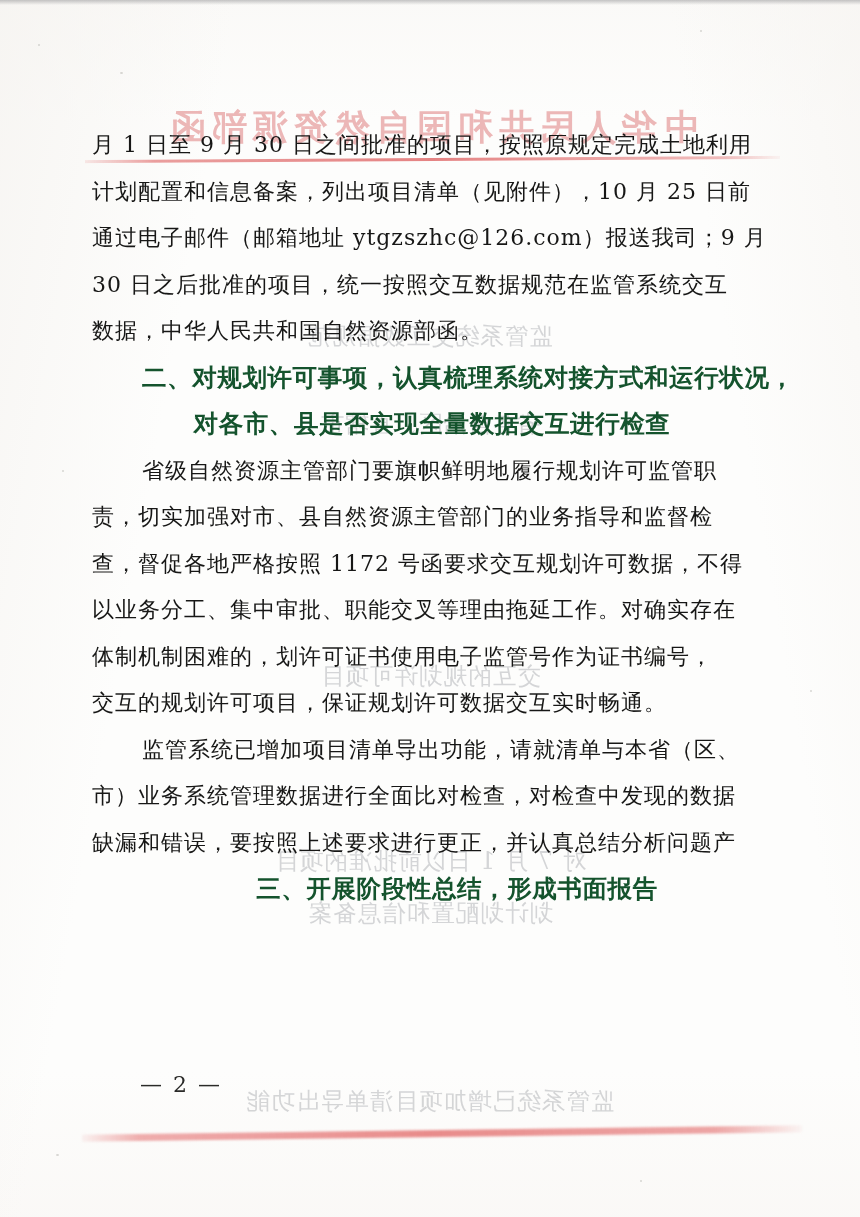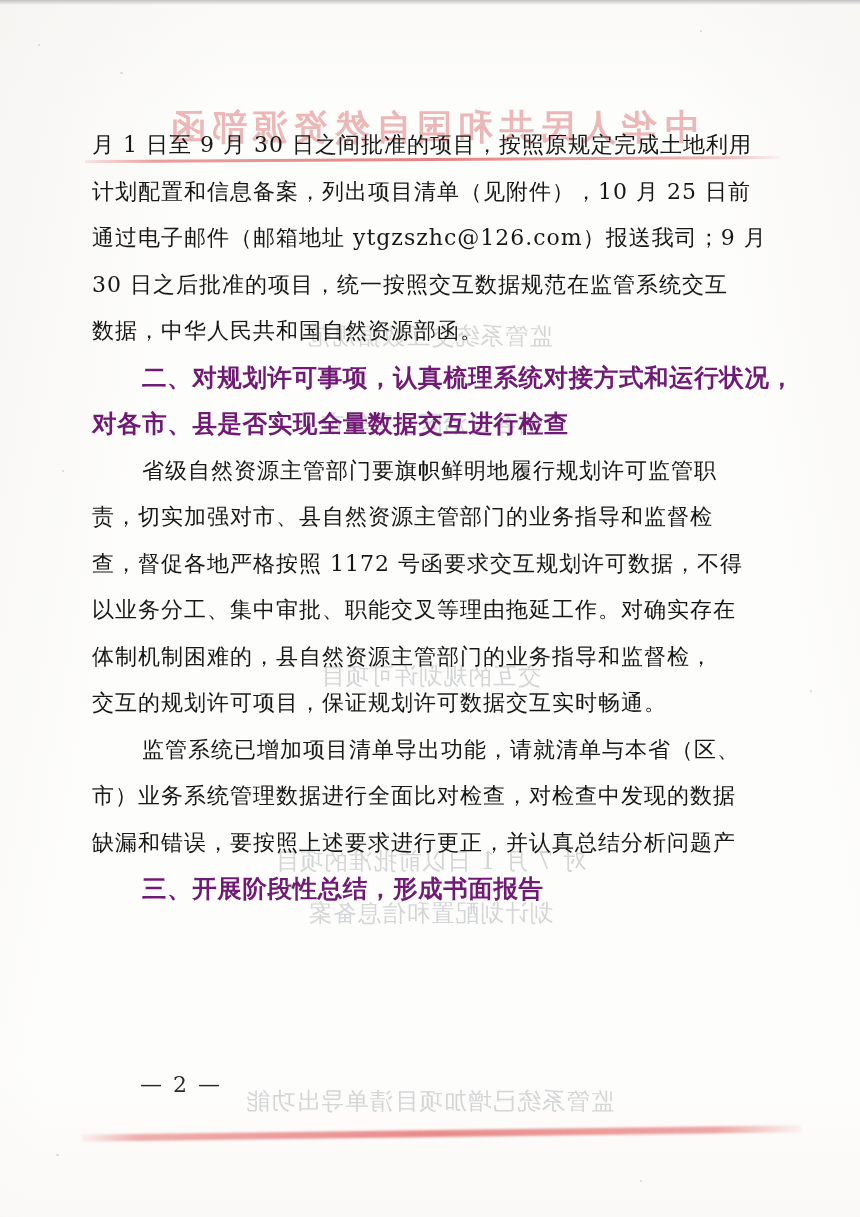--- a/index.html
+++ b/index.html
@@ -127,24 +127,25 @@
   
   .line.j { letter-spacing: 1.0px; }
   .line.ind { padding-left: 50px; }
 
   .heading {
     position: relative;
     height: 46.5px;
     line-height: 46.5px;
     font-size: 24.5px;
     font-weight: 700;
-    color: #701a75;
+    color: #14532d;
     white-space: nowrap;
     letter-spacing: 0.6px;
     font-family: "DejaVu Sans", "Liberation Sans", sans-serif;
+    text-align: center;
   }
   .heading.ind { padding-left: 50px; }
 
   
   .page-number {
     position: absolute;
     left: 140px;
     top: 1072px;
     font-size: 22px;
     color: #2a2a28;
@@ -202,21 +203,21 @@
     <div>
       <div class="heading ind">二、对规划许可事项，认真梳理系统对接方式和运行状况，</div>
       <div class="heading">对各市、县是否实现全量数据交互进行检查</div>
     </div>
 
     <div>
       <div class="line j ind">省级自然资源主管部门要旗帜鲜明地履行规划许可监管职</div>
       <div class="line j">责，切实加强对市、县自然资源主管部门的业务指导和监督检</div>
       <div class="line j">查，督促各地严格按照 1172 号函要求交互规划许可数据，不得</div>
       <div class="line j">以业务分工、集中审批、职能交叉等理由拖延工作。对确实存在</div>
-      <div class="line j">体制机制困难的，县自然资源主管部门的业务指导和监督检，</div>
+      <div class="line j">体制机制困难的，划许可证书使用电子监管号作为证书编号，</div>
       <div class="line j">交互的规划许可项目，保证规划许可数据交互实时畅通。</div>
     </div>
 
 
     <div>
       <div class="line j ind">监管系统已增加项目清单导出功能，请就清单与本省（区、</div>
       <div class="line j">市）业务系统管理数据进行全面比对检查，对检查中发现的数据</div>
       <div class="line j">缺漏和错误，要按照上述要求进行更正，并认真总结分析问题产</div>
     </div>
 

